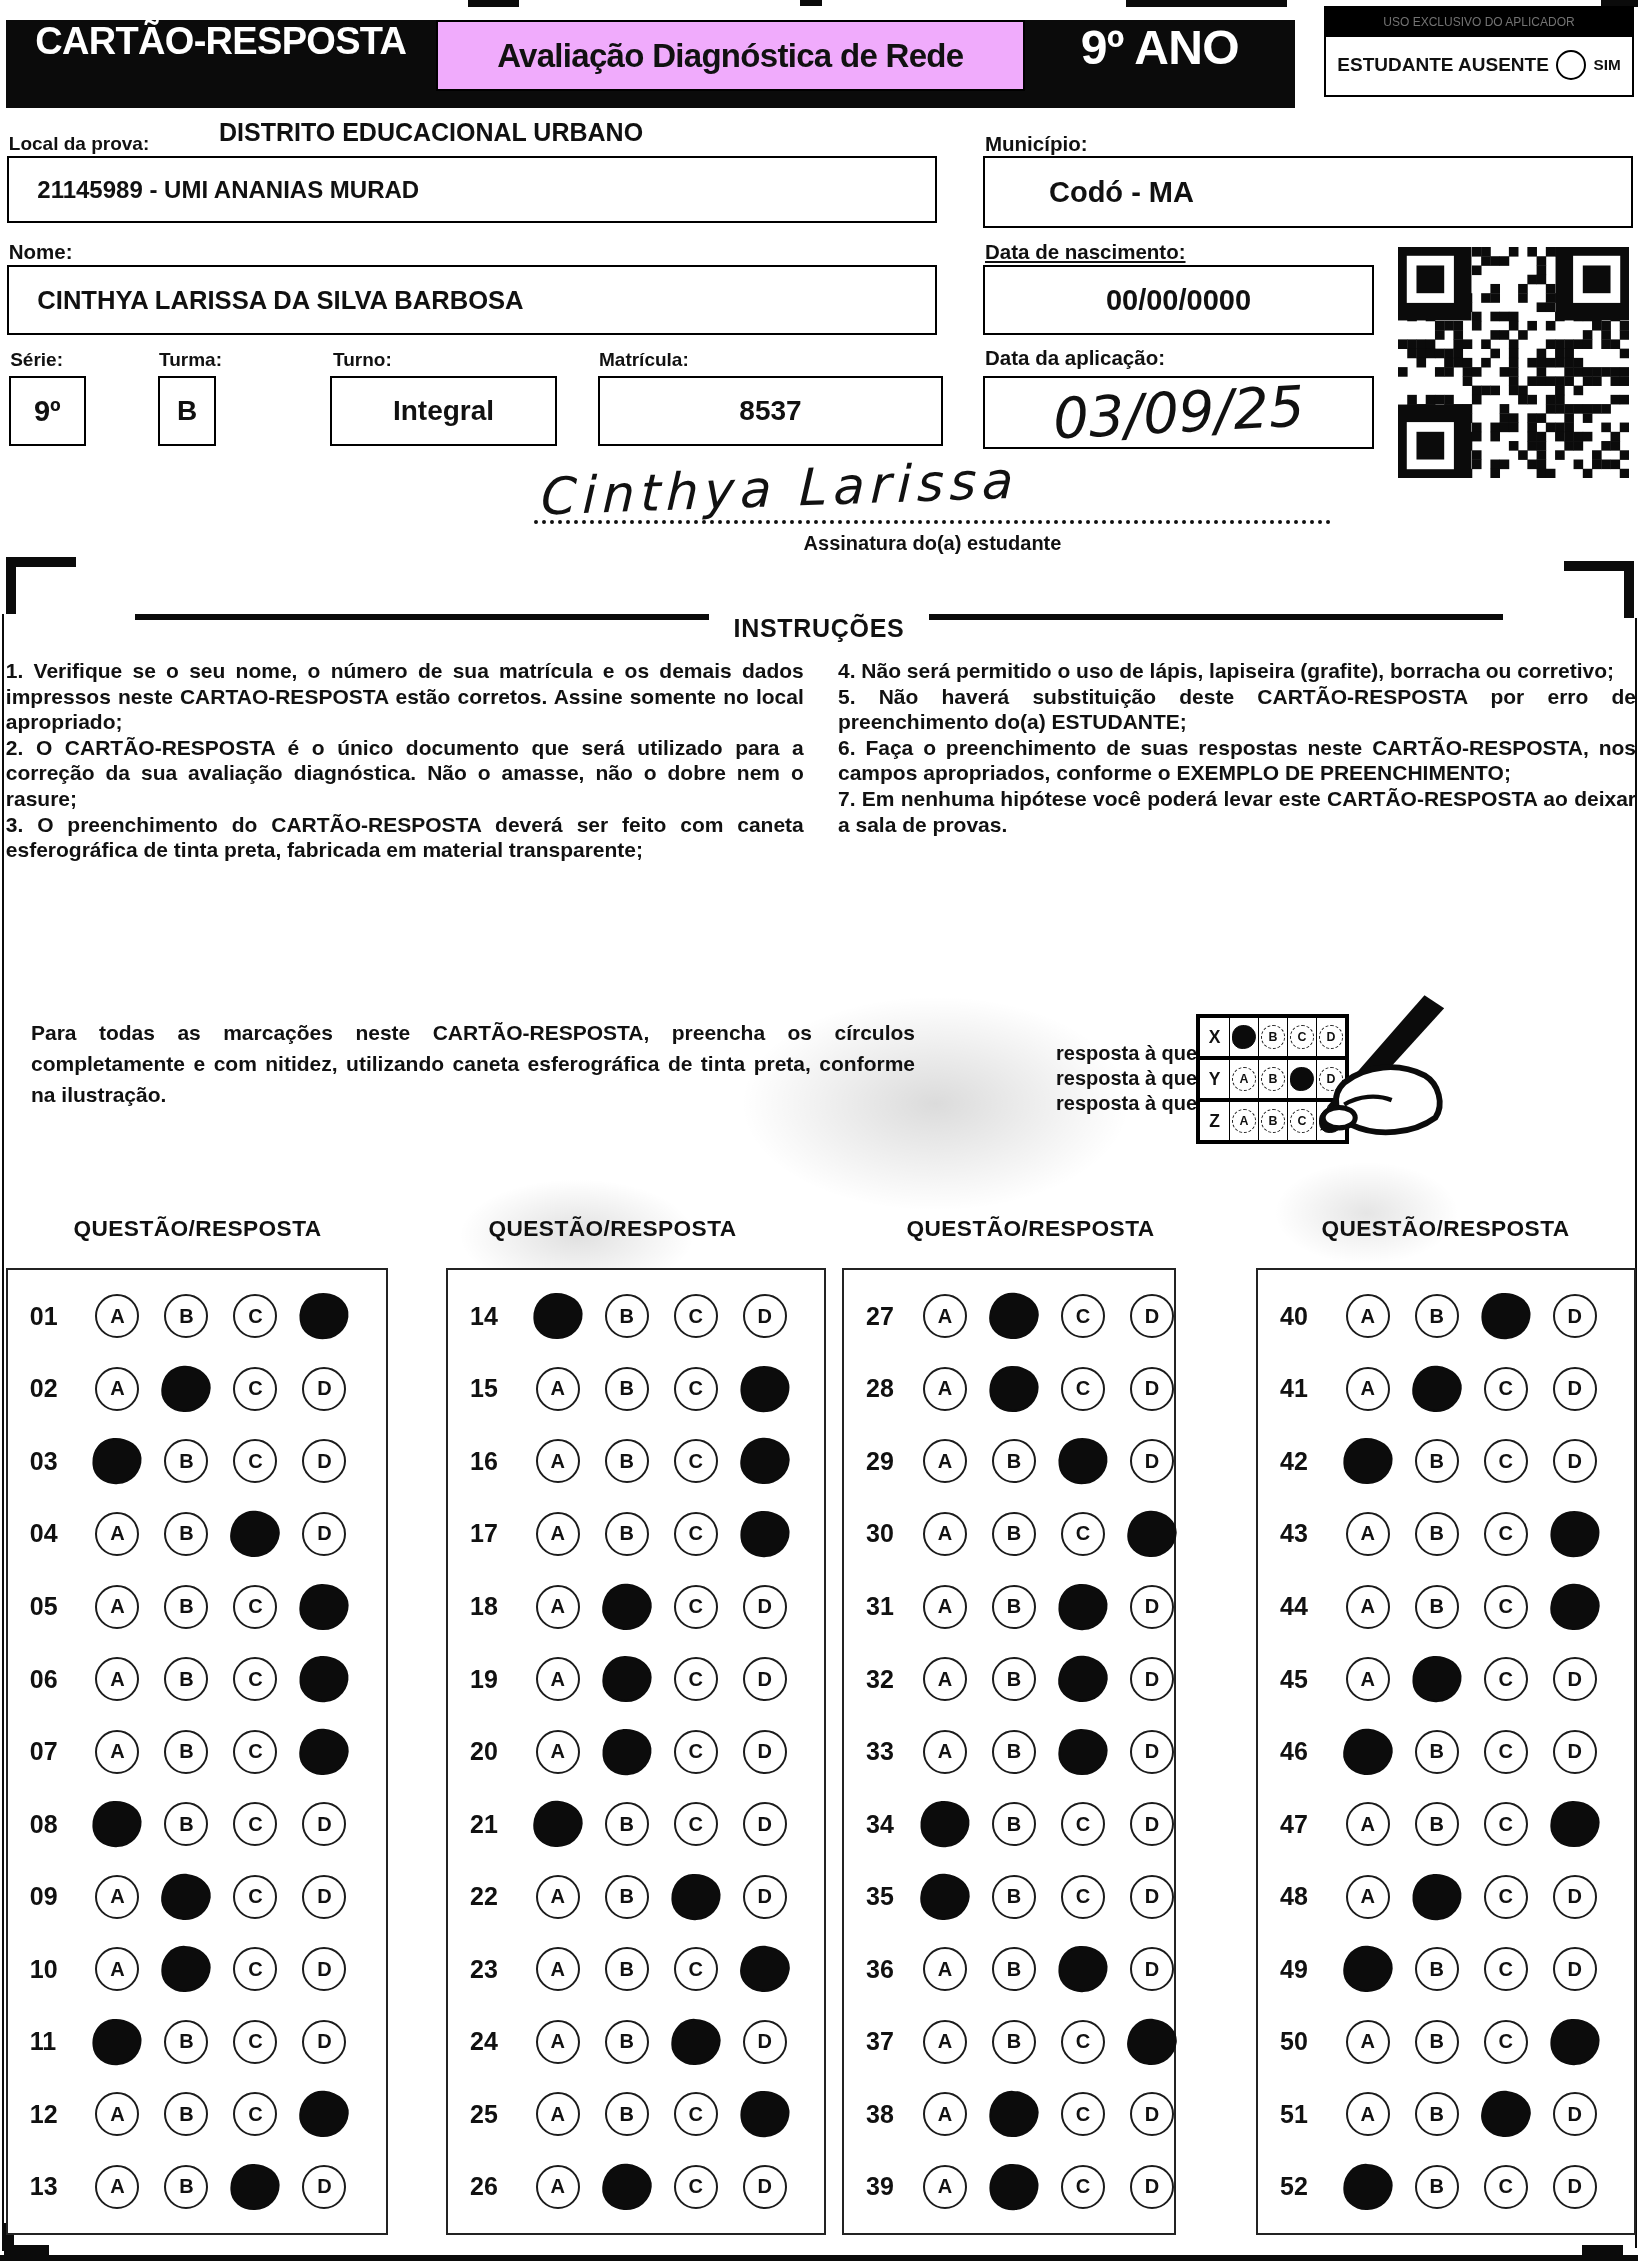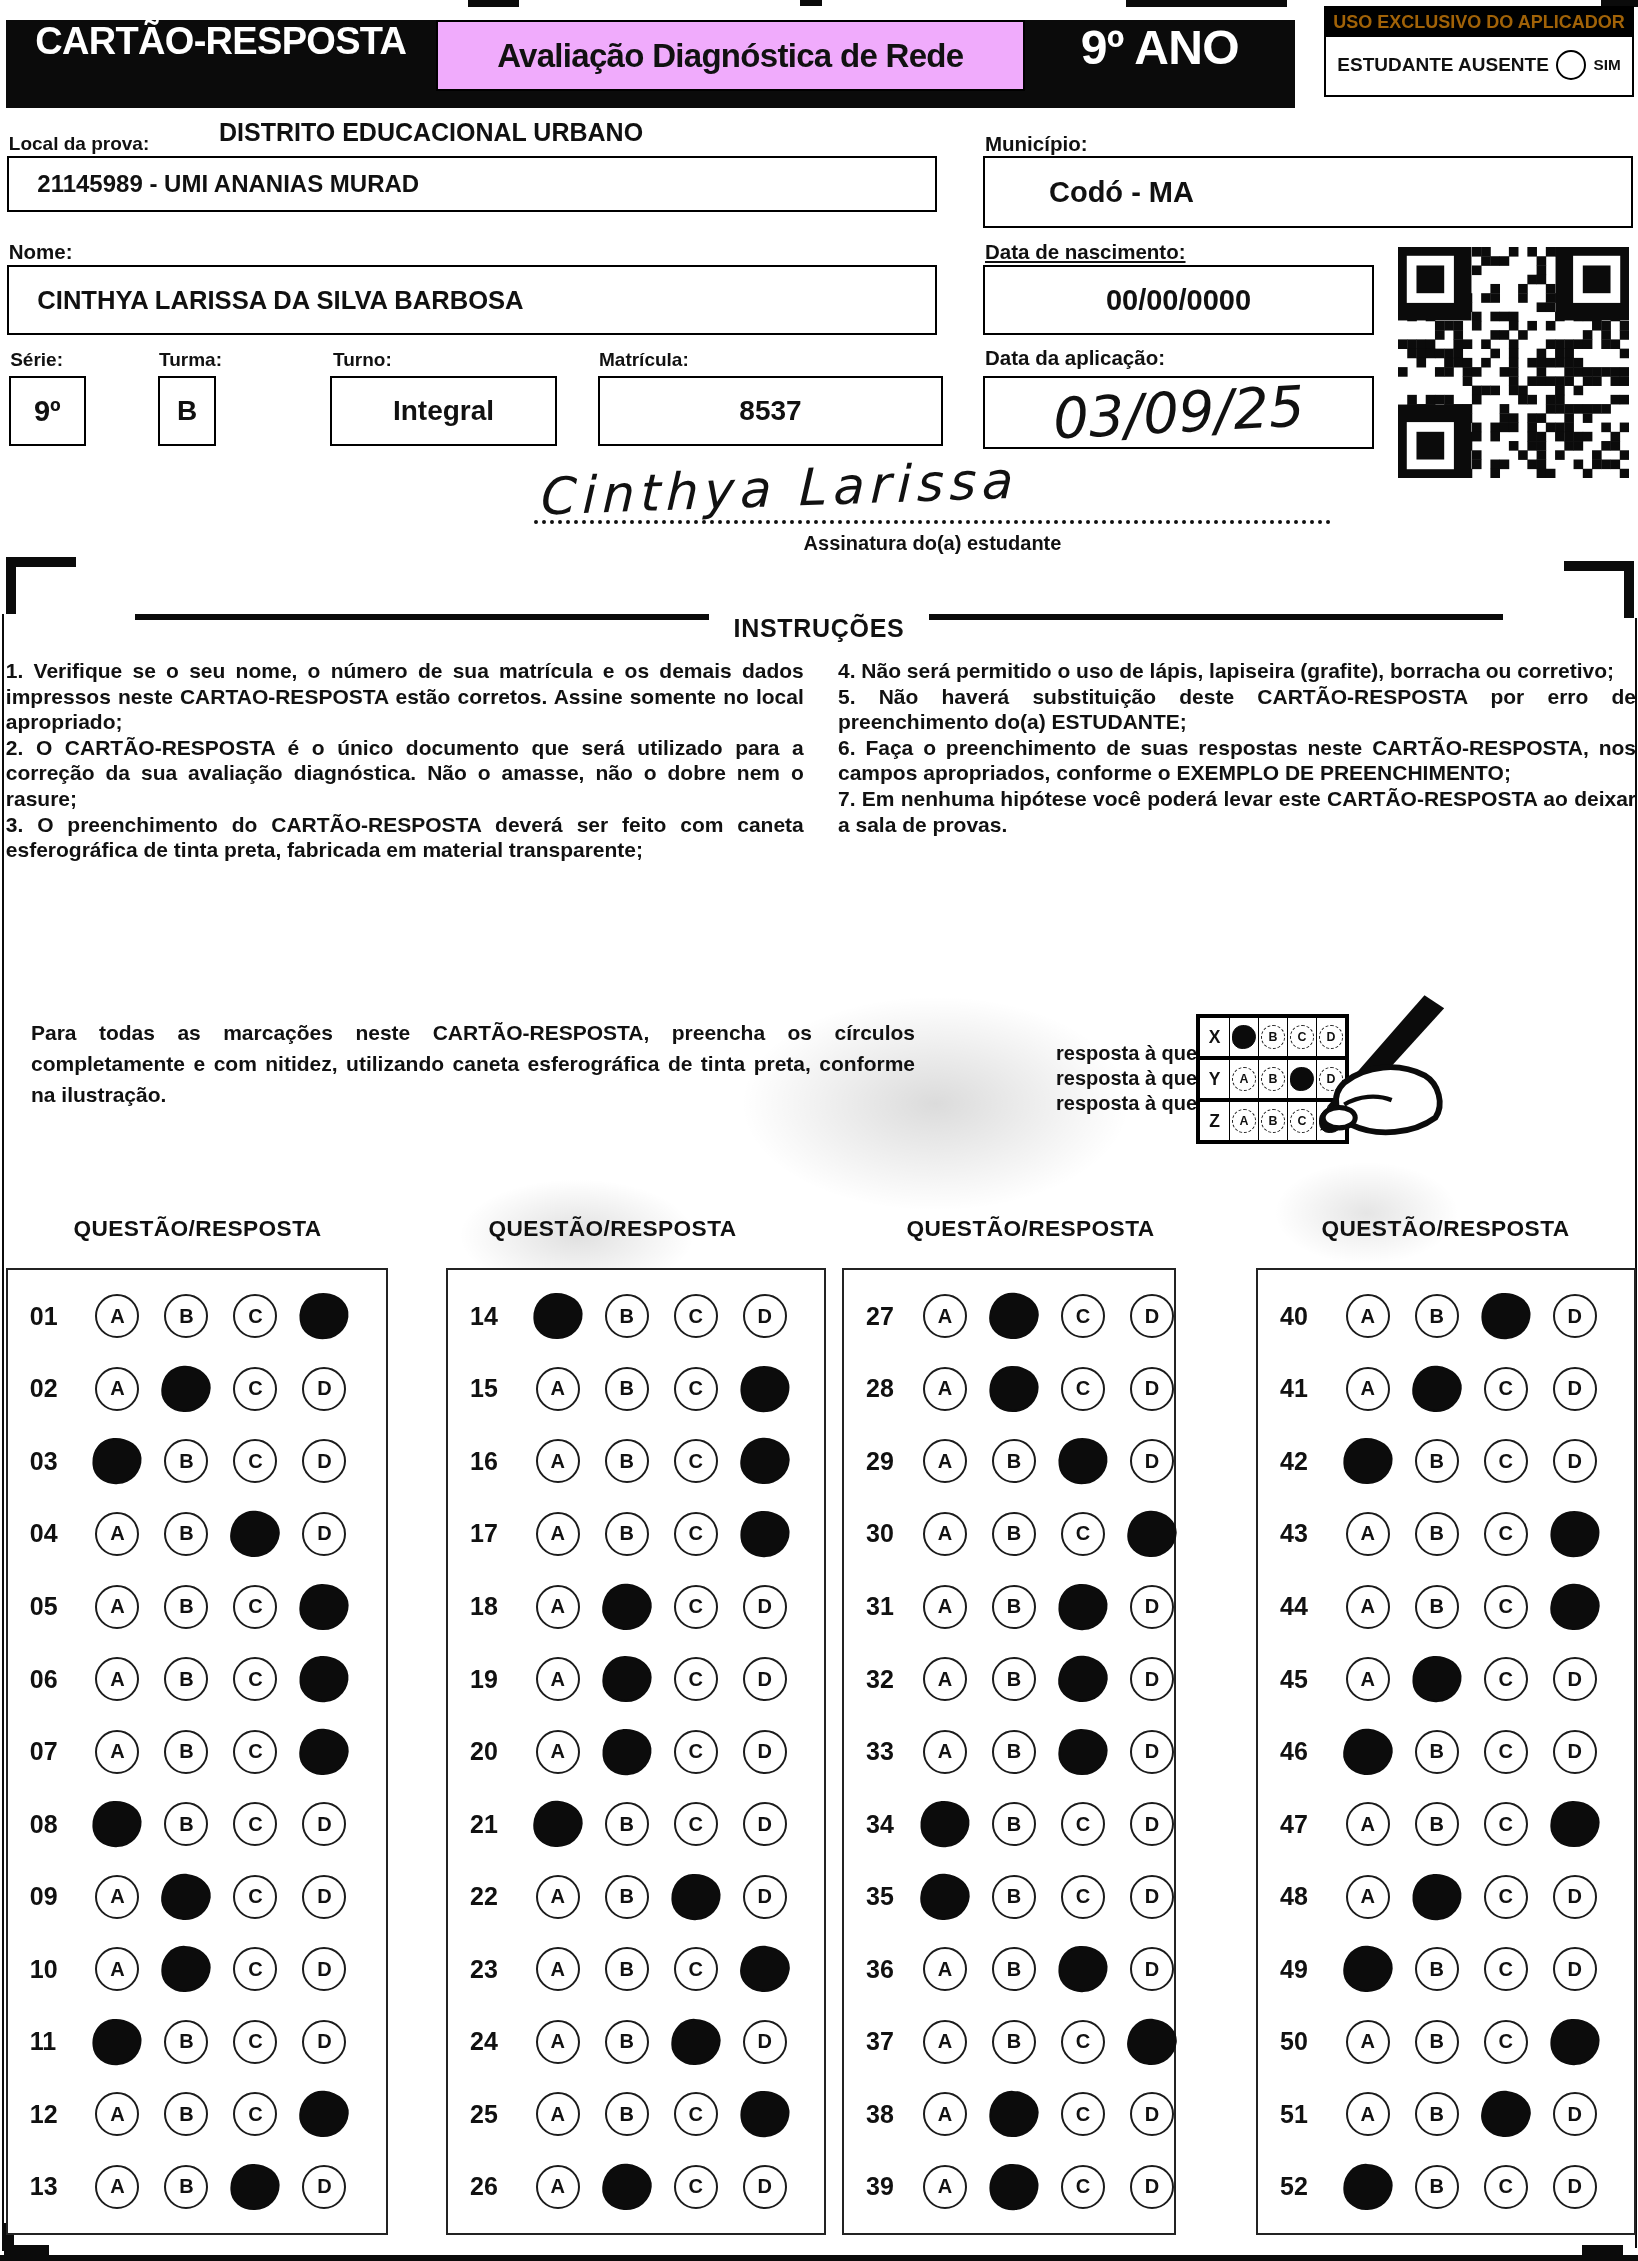--- a/index.html
+++ b/index.html
@@ -8,22 +8,22 @@
   .abs{position:absolute;}
   .bold{font-weight:700;}
 
   
   .hdr-black{left:5.8px;top:7.3px;width:1289px;height:88px;background:#0b0b0b;display:flex;align-items:flex-start;margin-top:13px;}
   .hdr-title{width:430px;color:#fff;font-size:38px;font-weight:700;text-align:center;letter-spacing:-0.7px;}
   .hdr-sub{flex:0 0 585px;height:67px;background:#f0abfc;border:2.9px solid #000;display:flex;align-items:center;justify-content:center;
            font-size:33px;font-weight:700;letter-spacing:-0.7px;}
   .hdr-grade{flex:1;color:#fff;font-size:48px;font-weight:700;text-align:center;letter-spacing:-0.7px;}
   .examiner{left:1324px;top:5.8px;width:310px;height:91px;border:2.9px solid #000;box-sizing:border-box;}
-  .examiner-head{height:29px;background:#000;color:#a16207;display:flex;align-items:center;justify-content:center;
-                 font-size:18px;font-weight:700;}
+  .examiner-head{height:29px;background:#000;color:#737373;display:flex;align-items:center;justify-content:center;
+                 font-size:12px;font-weight:400;}
   .examiner-body{height:57px;display:flex;align-items:center;justify-content:center;gap:7.3px;font-weight:700;}
   .examiner-absent{font-size:19px;}
   .sim-circle{width:26px;height:26px;border:2.9px solid #000;border-radius:50%;display:inline-block;}
   .examiner-sim{font-size:15.3px;}
 
   
   .lbl{font-size:19px;font-weight:700;}
   .fbox{border:2.9px solid #000;box-sizing:border-box;display:flex;align-items:center;font-weight:700;}
   .district{font-size:25px;font-weight:700;}
   .handwrite{font-family:"DejaVu Sans",sans-serif;font-style:italic;font-weight:400;}
@@ -95,21 +95,21 @@
       <span class="examiner-absent">ESTUDANTE AUSENTE</span>
       <span class="sim-circle"></span>
       <span class="examiner-sim">SIM</span>
     </div>
   </div>
 
   <div class="abs lbl" style="left:8.8px;top:133px;">Local da prova:</div>
   <div class="abs district" style="left:219px;top:118px;">DISTRITO EDUCACIONAL URBANO</div>
   <div class="abs lbl" style="left:985px;top:132px;font-size:20.5px;">Município:</div>
 
-  <div class="abs fbox" style="left:7.3px;top:156px;width:930px;height:56px;padding-left:28px;font-size:24px;">21145989 - UMI ANANIAS MURAD</div>
+  <div class="abs fbox" style="left:7.3px;top:156px;width:930px;height:67px;padding-left:28px;font-size:24px;">21145989 - UMI ANANIAS MURAD</div>
   <div class="abs fbox" style="left:983px;top:156px;width:650px;height:72px;padding-left:64px;font-size:29px;">Codó - MA</div>
 
   <div class="abs lbl" style="left:8.8px;top:240px;font-size:20.5px;">Nome:</div>
   <div class="abs lbl" style="left:985px;top:240px;font-size:20.5px;text-decoration:underline;">Data de nascimento:</div>
 
   <div class="abs fbox" style="left:7.3px;top:265px;width:930px;height:70px;padding-left:28px;font-size:25.6px;">CINTHYA LARISSA DA SILVA BARBOSA</div>
   <div class="abs fbox" style="left:983px;top:265px;width:391px;height:70px;justify-content:center;font-size:29px;">00/00/0000</div>
 
   <div class="abs lbl" style="left:10.2px;top:349px;">Série:</div>
   <div class="abs lbl" style="left:159px;top:349px;">Turma:</div>

